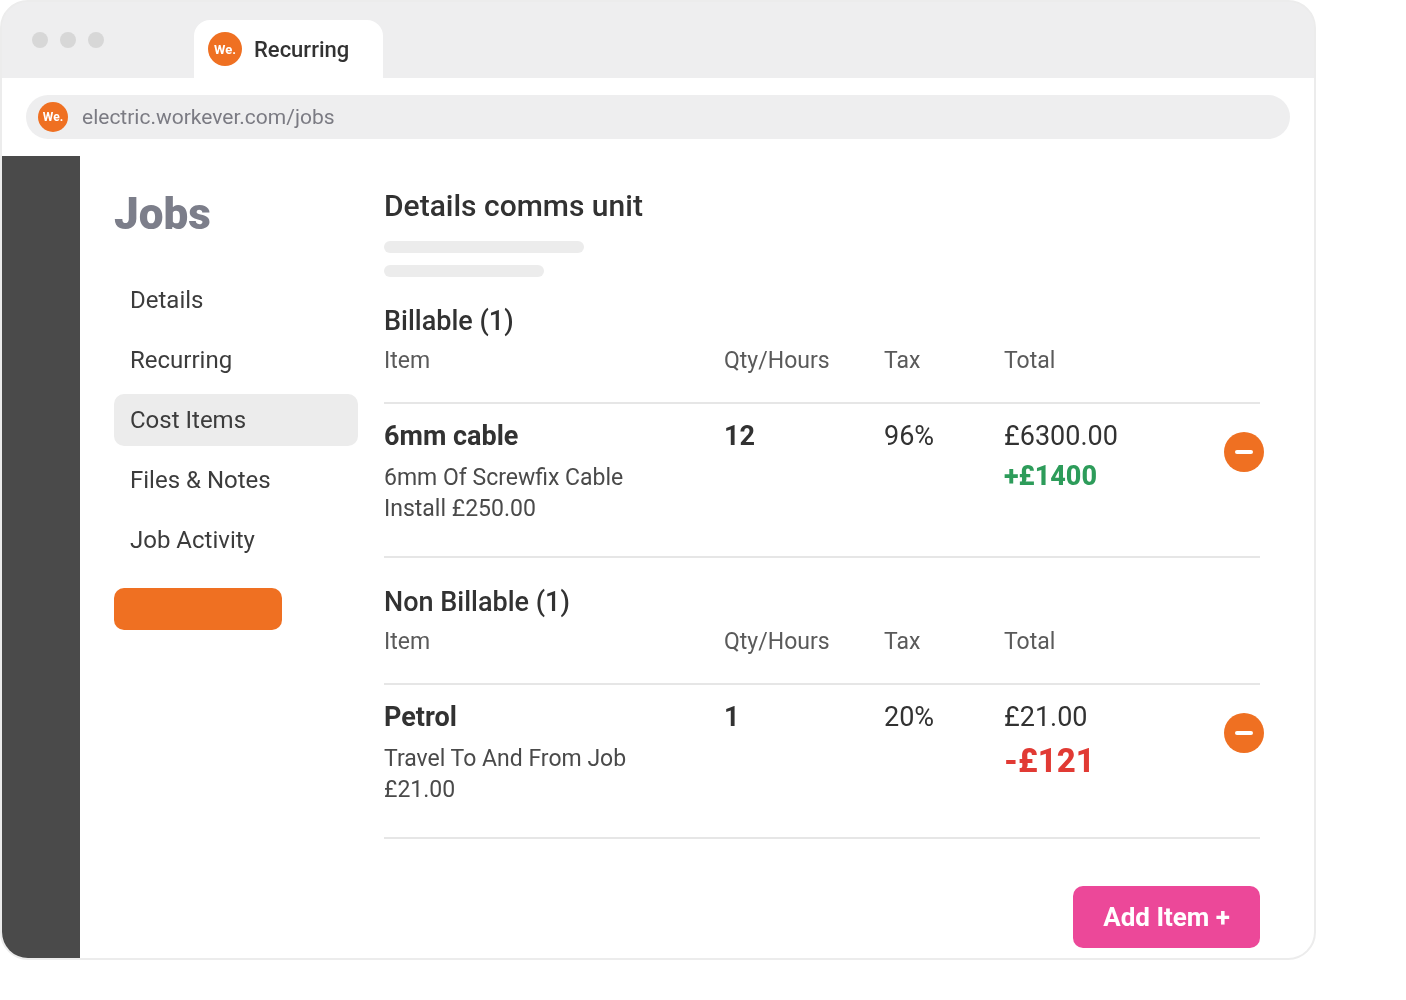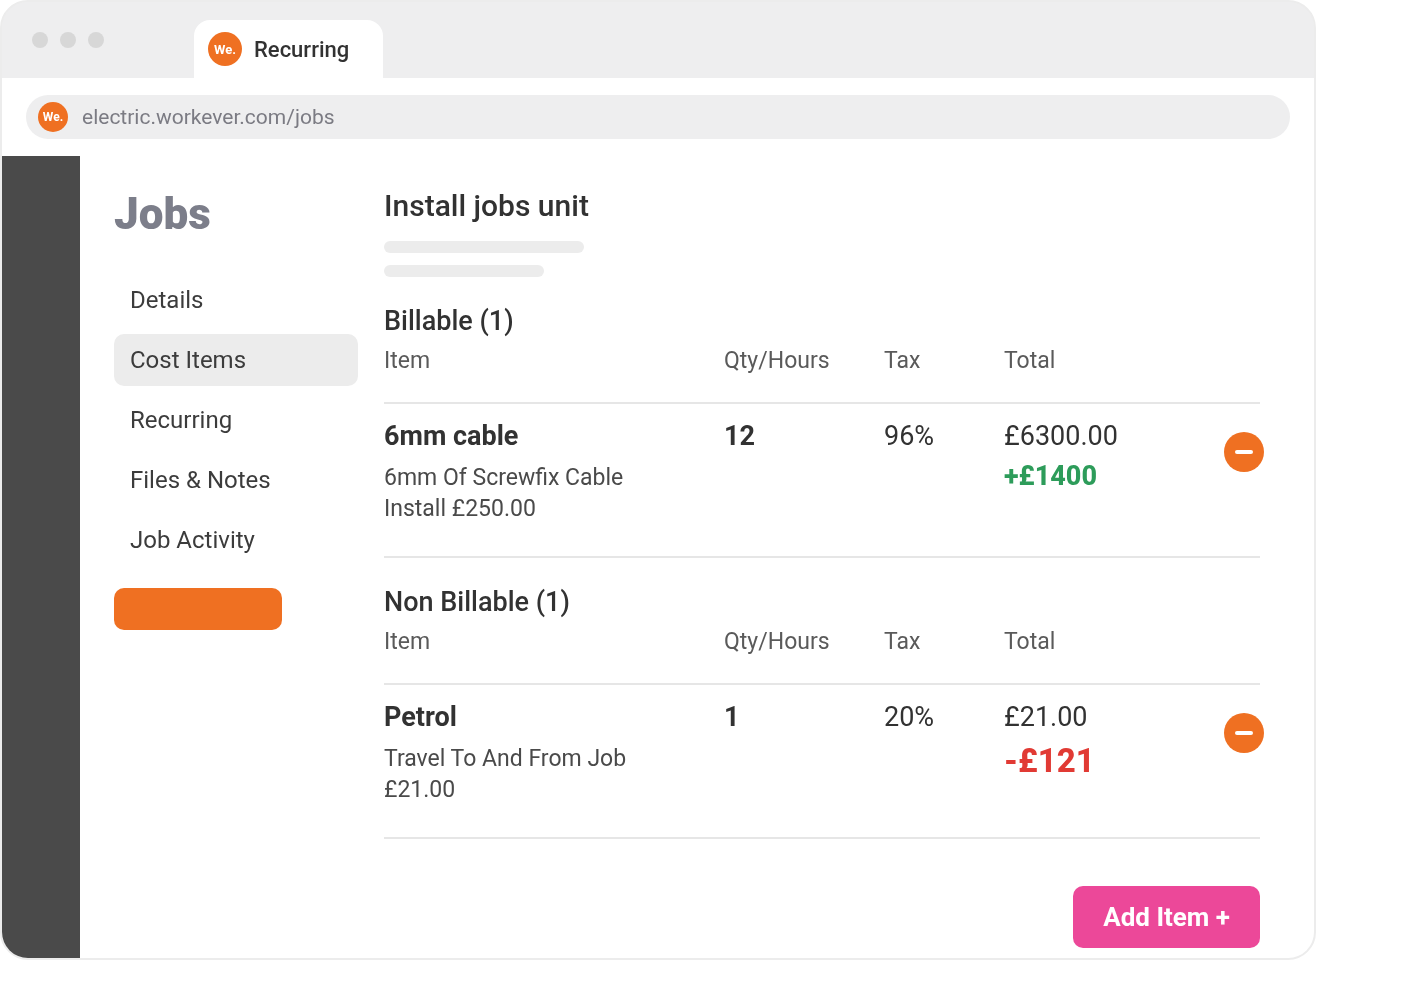--- a/index.html
+++ b/index.html
@@ -223,31 +223,31 @@
   </div>
 
   <div class="app">
 
     <div class="rail"></div>
 
     <div class="sidebar">
       <h1>Jobs</h1>
 
       <div class="nav-item">Details</div>
+      <div class="nav-item">Recurring</div>
       <div class="nav-item active">Cost Items</div>
-      <div class="nav-item">Recurring</div>
       <div class="nav-item">Files &amp; Notes</div>
       <div class="nav-item">Job Activity</div>
 
       <div class="accent-btn"></div>
     </div>
 
     <div class="main">
 
-      <div class="job-title">Install jobs unit</div>
+      <div class="job-title">Details comms unit</div>
       <div class="skeleton s1"></div>
       <div class="skeleton s2"></div>
 
       <div class="section-title">Billable (1)</div>
       <div class="table">
         <div class="thead">
           <div>Item</div>
           <div>Qty/Hours</div>
           <div>Tax</div>
           <div>Total</div>

